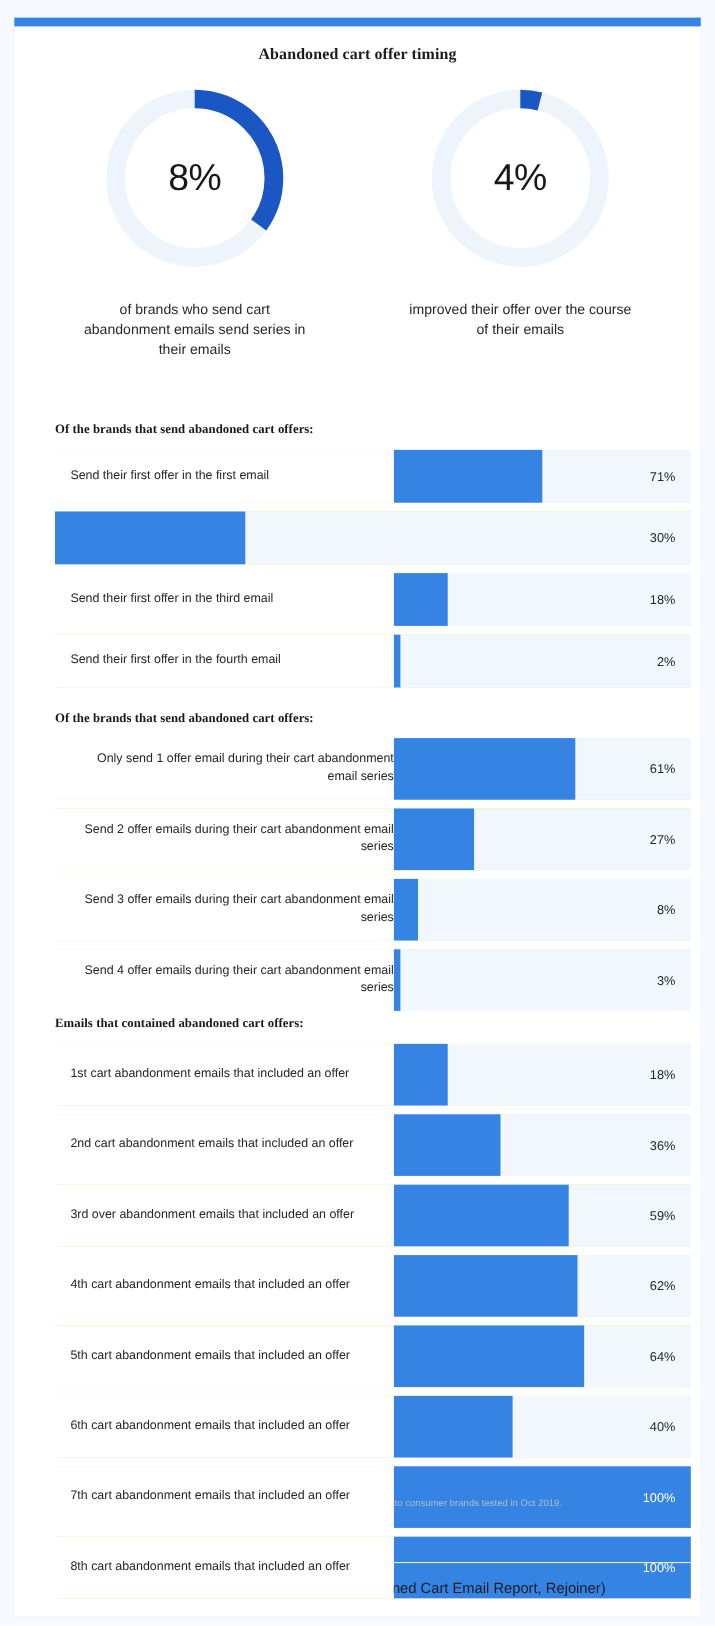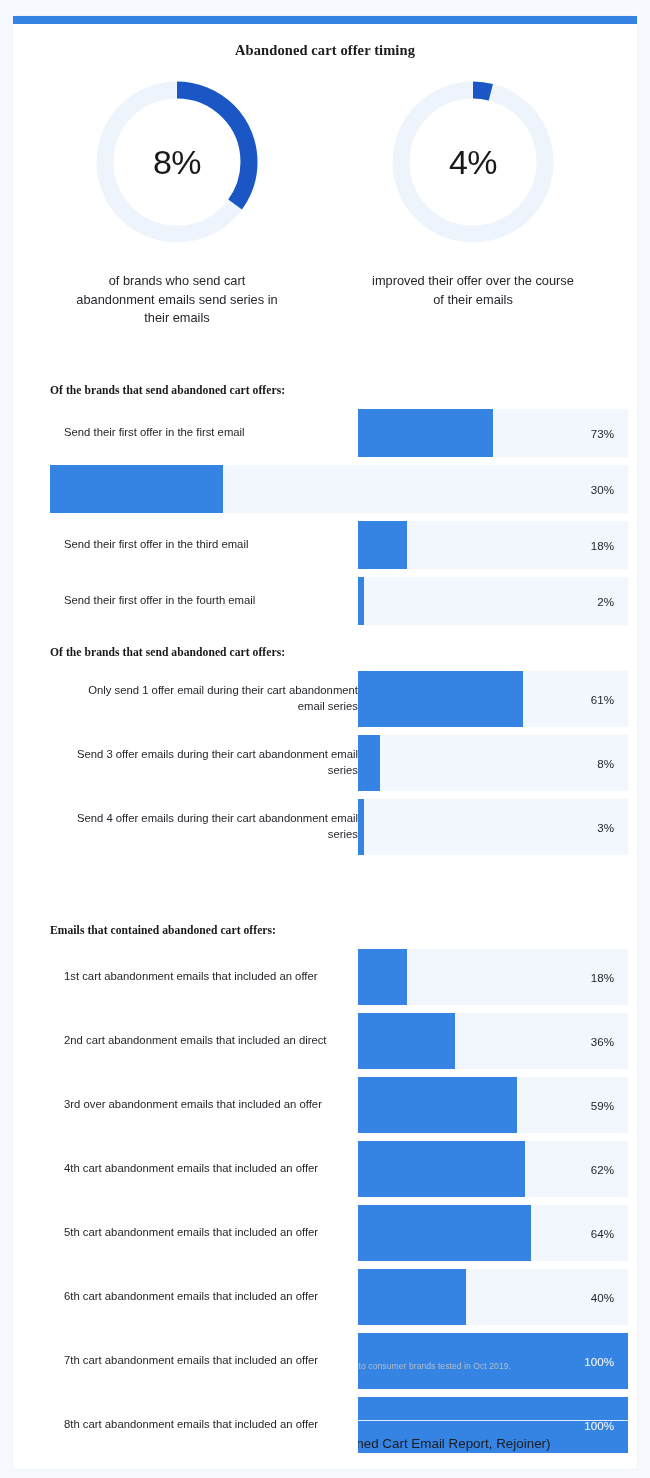--- a/index.html
+++ b/index.html
@@ -236,21 +236,21 @@
 
     </div>
 
     <div class="section" id="section-0" style="top:368px;">
       <div class="section-title">Of the brands that send abandoned cart offers:</div>
       <div class="bars">
           <div class="bar-row">
             <div class="bar-label-cell">Send their first offer in the first email</div>
             <div class="bar-track">
               <div class="bar-fill" style="width: 50%;"></div>
-              <div class="bar-value">73%</div>
+              <div class="bar-value">71%</div>
             </div>
           </div>
           <div class="bar-row">
             <div class="bar-track">
               <div class="bar-fill" style="width: 30%;"></div>
               <div class="bar-value">30%</div>
             </div>
           </div>
           <div class="bar-row">
             <div class="bar-label-cell">Send their first offer in the third email</div>
@@ -273,20 +273,27 @@
       <div class="section-title">Of the brands that send abandoned cart offers:</div>
       <div class="bars">
           <div class="bar-row tall">
             <div class="bar-label-cell">Only send 1 offer email during their cart abandonment email series</div>
             <div class="bar-track">
               <div class="bar-fill" style="width: 61%;"></div>
               <div class="bar-value">61%</div>
             </div>
           </div>
           <div class="bar-row tall">
+            <div class="bar-label-cell">Send 2 offer emails during their cart abandonment email series</div>
+            <div class="bar-track">
+              <div class="bar-fill" style="width: 27%;"></div>
+              <div class="bar-value">27%</div>
+            </div>
+          </div>
+          <div class="bar-row tall">
             <div class="bar-label-cell">Send 3 offer emails during their cart abandonment email series</div>
             <div class="bar-track">
               <div class="bar-fill" style="width: 8%;"></div>
               <div class="bar-value">8%</div>
             </div>
           </div>
           <div class="bar-row tall">
             <div class="bar-label-cell">Send 4 offer emails during their cart abandonment email series</div>
             <div class="bar-track">
               <div class="bar-fill" style="width: 2.2%;"></div>
@@ -300,21 +307,21 @@
       <div class="section-title">Emails that contained abandoned cart offers:</div>
       <div class="bars">
           <div class="bar-row tall">
             <div class="bar-label-cell">1st cart abandonment emails that included an offer</div>
             <div class="bar-track">
               <div class="bar-fill" style="width: 18%;"></div>
               <div class="bar-value">18%</div>
             </div>
           </div>
           <div class="bar-row tall">
-            <div class="bar-label-cell">2nd cart abandonment emails that included an direct</div>
+            <div class="bar-label-cell">2nd cart abandonment emails that included an offer</div>
             <div class="bar-track">
               <div class="bar-fill" style="width: 36%;"></div>
               <div class="bar-value">36%</div>
             </div>
           </div>
           <div class="bar-row tall">
             <div class="bar-label-cell">3rd over abandonment emails that included an offer</div>
             <div class="bar-track">
               <div class="bar-fill" style="width: 59%;"></div>
               <div class="bar-value">59%</div>

